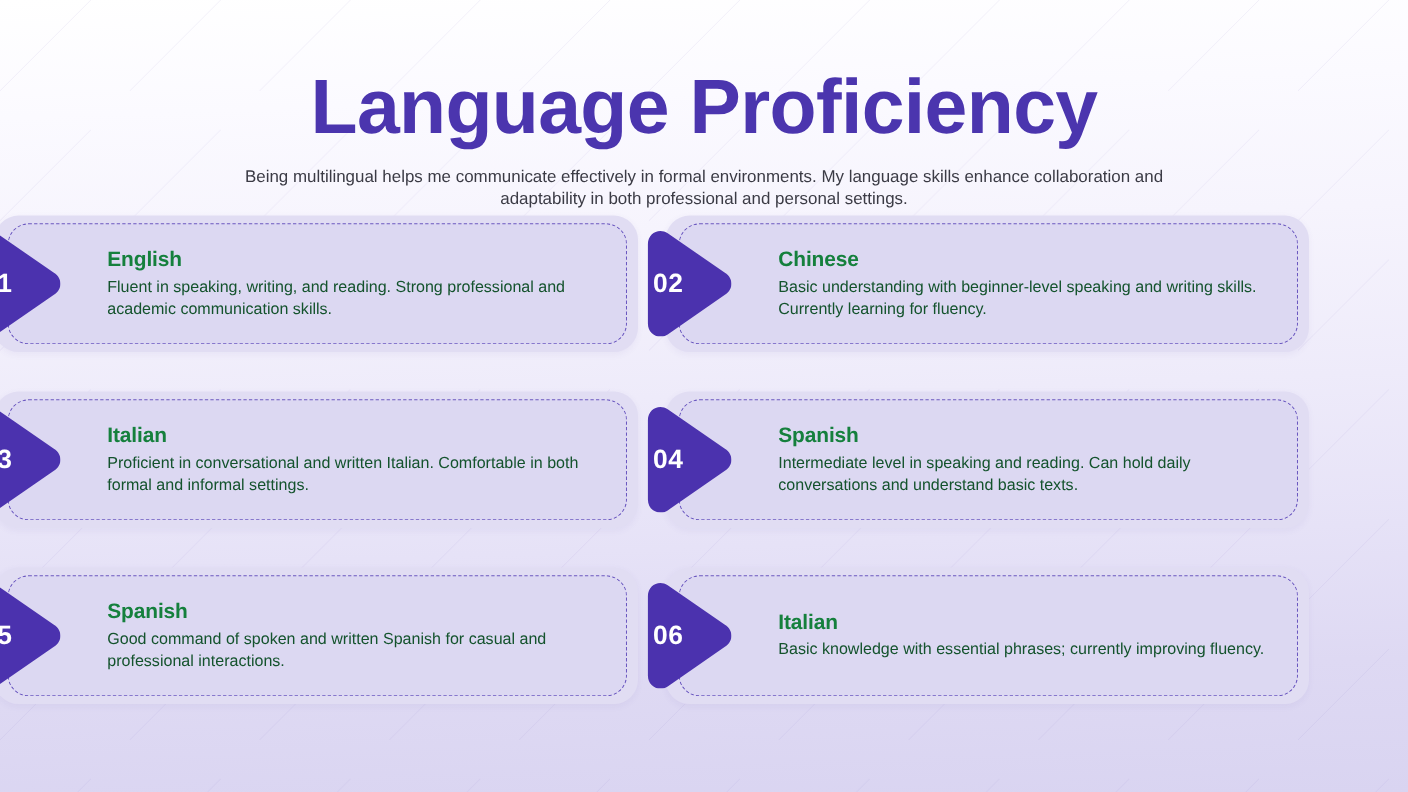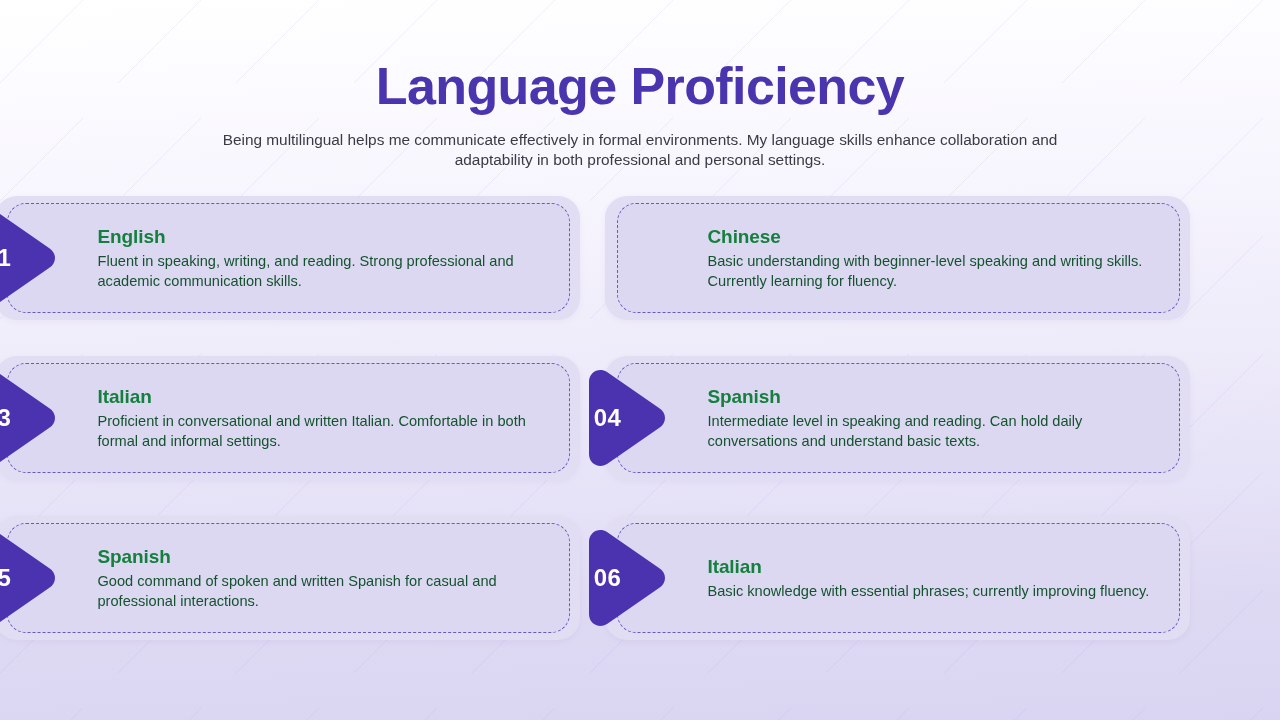--- a/index.html
+++ b/index.html
@@ -29,21 +29,21 @@
         #d9d4f1 100%);
     background-size: 118px 118px, 100% 100%;
     overflow:hidden;
   }
 
   
   .header { position:absolute; left:0; top:0; width:1280px; text-align:center; }
 
   .slide-title {
     margin-top:57px;
-    font-size:52px;
+    font-size:70px;
     font-weight:700;
     letter-spacing:-0.6px;
     color:#4b35ae;
     line-height:1.15;
   }
 
   .slide-subtitle {
     margin:13px auto 0;
     width:880px;
     font-size:15.4px;
@@ -150,20 +150,26 @@
         <span class="badge-num">01</span>
       </div>
       <div class="card-body">
         <div class="card-title">English</div>
         <div class="card-desc">Fluent in speaking, writing, and reading. Strong professional and academic communication skills.</div>
       </div>
     </div>
 
     <div class="card">
       <div class="card-inner"></div>
+      <div class="badge">
+        <svg viewBox="0 0 90 96" xmlns="http://www.w3.org/2000/svg" aria-hidden="true">
+          <path d="M14 12 C14 2 24 -3 32 2 L84 38 C92 43 92 53 84 58 L32 94 C24 99 14 94 14 84 Z" fill="#4b32ae"></path>
+        </svg>
+        <span class="badge-num">02</span>
+      </div>
       <div class="card-body">
         <div class="card-title">Chinese</div>
         <div class="card-desc">Basic understanding with beginner-level speaking and writing skills. Currently learning for fluency.</div>
       </div>
     </div>
 
     <div class="card">
       <div class="card-inner"></div>
       <div class="badge">
         <svg viewBox="0 0 90 96" xmlns="http://www.w3.org/2000/svg" aria-hidden="true">

